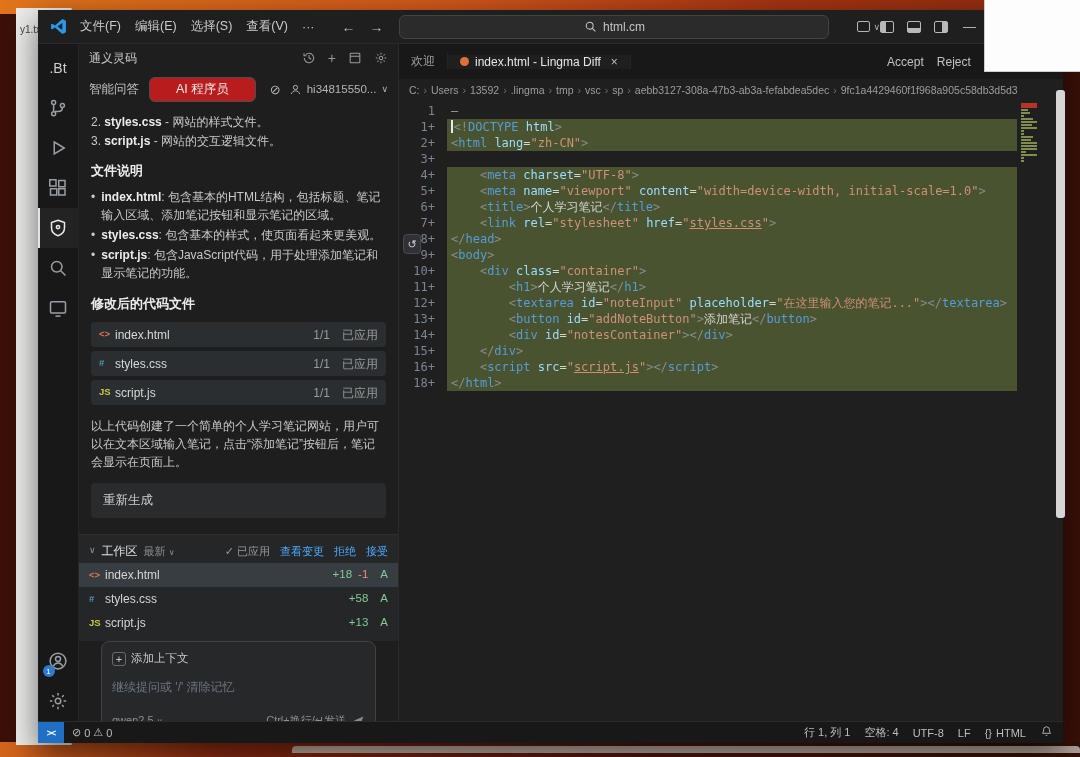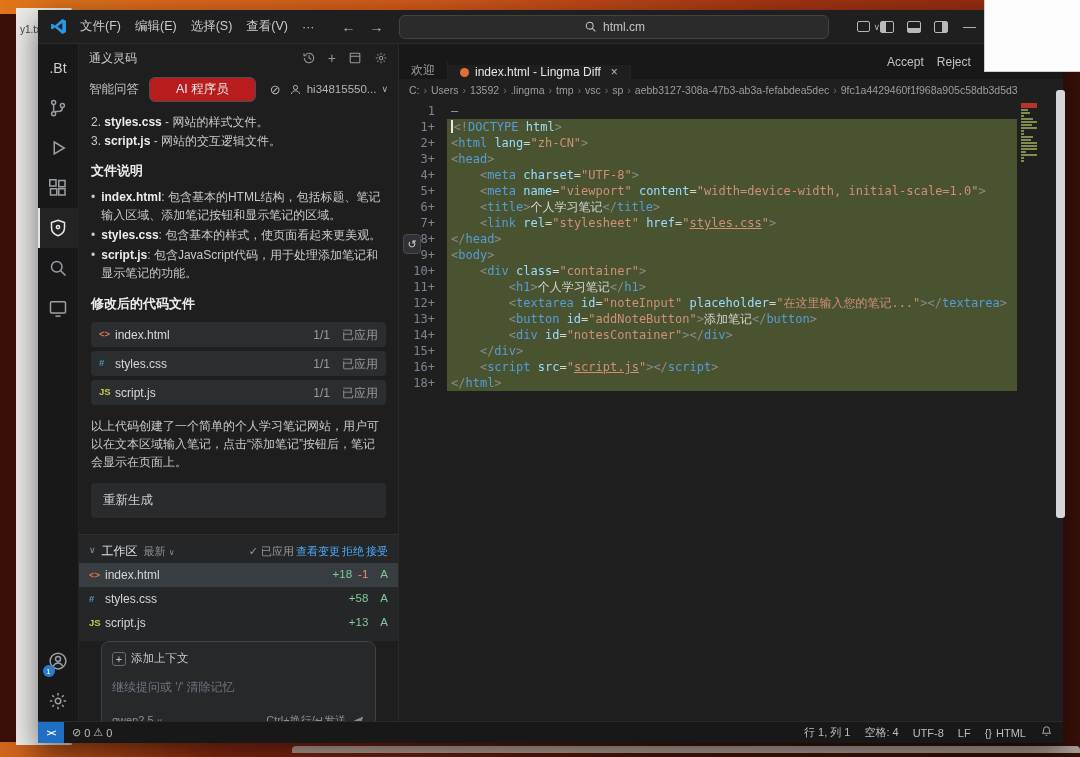--- a/index.html
+++ b/index.html
@@ -59,21 +59,21 @@
 .fk{font-weight:700;font-size:9.5px;width:16px;flex:none}
 .fk-html{color:#e8724f}.fk-css{color:#519aba}.fk-js{color:#cbcb41}
 .mf-name{flex:1;color:#d8d8d8}
 .mf-count{color:#9a9a9a;margin-right:12px}
 .mf-status{color:#9a9a9a}
 .summary{margin-top:8px}
 .regen{margin:12px 0 8px;background:#292b2d;border-radius:4px;padding:8px 12px;color:#d0d0d0;font-size:12.5px}
 .ws-card{margin:8px -12px 0;background:#242628;border-top:1px solid #2e2e2e;padding:4px 0 6px}
 .ws-head{display:flex;align-items:center;gap:6px;padding:3px 10px;font-size:12px;color:#e0e0e0}
 .ws-latest{color:#8f8f8f;font-size:11px}
-.ws-actions{margin-left:auto;display:flex;gap:2px;font-size:11px;align-items:center}
+.ws-actions{margin-left:auto;display:flex;gap:10px;font-size:11px;align-items:center}
 .ws-applied{color:#9a9a9a}
 .link{color:#4daafc}
 .ws-row{display:flex;align-items:center;height:24px;padding:0 10px;font-size:12px;color:#d5d5d5}
 .ws-row.selected{background:#383d41}
 .ws-name{flex:1}
 .ws-right{display:flex;gap:6px;align-items:center;font-size:11.5px}
 .adds{color:#81c995}.dels{color:#f28b82}.badge-a{color:#81c995;margin-left:6px}
 .input-card{flex:none;margin:8px 10px 12px;border:1px solid #3f4246;background:#26282a;border-radius:8px;padding:8px 10px;margin-top:auto}
 .chip{display:inline-flex;align-items:center;gap:5px;font-size:11.5px;color:#c9c9c9}
 .plus-box{width:14px;height:14px;border:1px solid #6a6a6a;border-radius:3px;display:flex;align-items:center;justify-content:center;font-size:11px;color:#c9c9c9}
@@ -353,21 +353,21 @@
                   <path d="M2 8.2 14 3 9.8 14 7.6 9.6z" fill="#8a8a8a"></path>
                 </svg>
             </span>
           </div>
         </div>
       </div>
     </div>
 
     <div class="editor">
       <div class="tabbar">
-        <div style="display:flex;align-items:flex-end">
+        <div style="display:flex;align-items:center">
             <div class="tab">
               <span>欢迎</span>
             </div>
             <div class="tab active">
               <span class="tab-dot"></span>
               <span>index.html - Lingma Diff</span>
               <span class="tab-close">×</span>
             </div>
           </div>
         <div class="tab-actions">
@@ -407,21 +407,20 @@
             <div class="code-row added">
               <span class="gutter">1+</span>
               <span class="line-content"><span class="cursor"></span><span class="tk-p">&lt;!</span><span class="tk-t">DOCTYPE</span><span class="tk-x"> </span><span class="tk-a">html</span><span class="tk-p">&gt;</span></span>
             </div>
             <div class="code-row added">
               <span class="gutter">2+</span>
               <span class="line-content"><span class="tk-p">&lt;</span><span class="tk-t">html</span><span class="tk-x"> </span><span class="tk-a">lang</span><span class="tk-x">=</span><span class="tk-s">"zh-CN"</span><span class="tk-p">&gt;</span></span>
             </div>
             <div class="code-row added">
               <span class="gutter">3+</span>
-              <span class="line-content"><span class="tk-p">&lt;</span><span class="tk-t">head</span><span class="tk-p">&gt;</span></span>
             </div>
             <div class="code-row added">
               <span class="gutter">4+</span>
               <span class="line-content"><span class="tk-x">    </span><span class="tk-p">&lt;</span><span class="tk-t">meta</span><span class="tk-x"> </span><span class="tk-a">charset</span><span class="tk-x">=</span><span class="tk-s">"UTF-8"</span><span class="tk-p">&gt;</span></span>
             </div>
             <div class="code-row added">
               <span class="gutter">5+</span>
               <span class="line-content"><span class="tk-x">    </span><span class="tk-p">&lt;</span><span class="tk-t">meta</span><span class="tk-x"> </span><span class="tk-a">name</span><span class="tk-x">=</span><span class="tk-s">"viewport"</span><span class="tk-x"> </span><span class="tk-a">content</span><span class="tk-x">=</span><span class="tk-s">"width=device-width, initial-scale=1.0"</span><span class="tk-p">&gt;</span></span>
             </div>
             <div class="code-row added">

